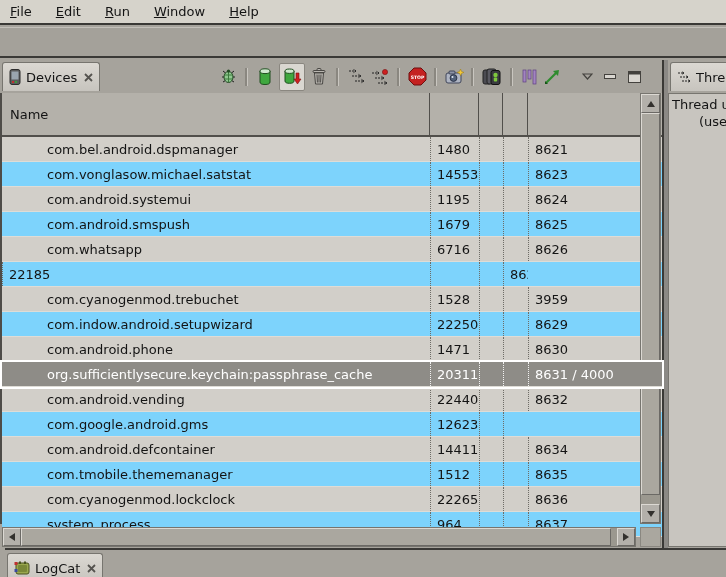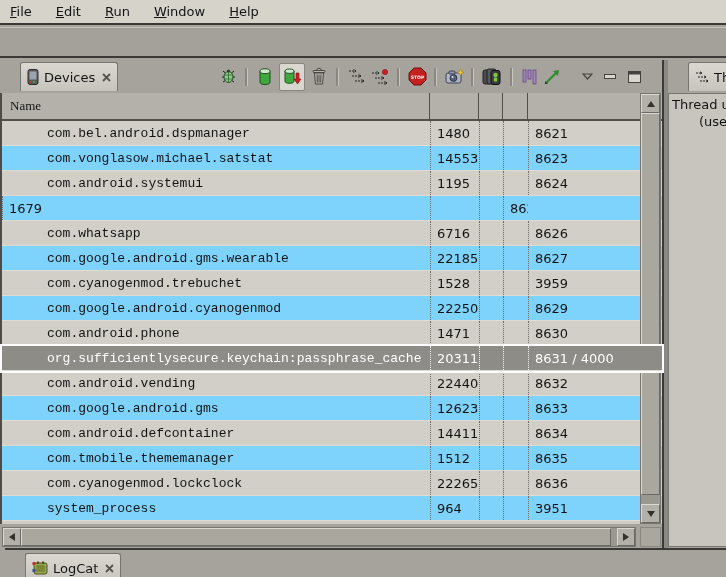--- a/index.html
+++ b/index.html
@@ -26,21 +26,21 @@
   }
   
   .tabstrip{position:absolute;top:60px;height:33px;background:#a6a39c;}
   .tabstrip.left{left:0;width:662px;}
   .tabstrip.right{left:668px;width:58px;}
   .tab{
     position:absolute;top:2px;height:29px;box-sizing:border-box;
     background:linear-gradient(#dbd8d2,#c7c4be);
     border:1px solid #77756f;border-bottom:none;
     border-radius:3px 3px 0 0;
-    display:flex;align-items:center;padding:0 6px;gap:5px;white-space:nowrap;margin-left:18px;
+    display:flex;align-items:center;padding:0 6px;gap:5px;white-space:nowrap;
   }
   .closex{display:inline-flex;margin-left:2px;}
   
   .vtoolbar{
     position:absolute;left:218px;top:62px;height:29px;
     display:flex;align-items:center;gap:4px;
   }
   .tbtn{width:20px;height:22px;display:flex;align-items:center;justify-content:center;}
   .tbtn.active{
     background:#dad7d1;border:1px solid #8a8780;border-radius:2px;
@@ -48,34 +48,33 @@
   }
   .tsep{width:2px;height:18px;background:#8a8780;border-right:1px solid #c9c6c0;margin:0 3px;}
   .wingroup{display:flex;align-items:center;gap:8px;margin-left:14px;}
   
   .tablewrap{
     position:absolute;left:0;top:93px;width:662px;height:431px;
     background:#cfccc6;border-left:2px solid #4e4c48;box-sizing:border-box;
   }
   .thead{
     display:grid;grid-template-columns:428px 49px 24px 25px 112px;
-    height:28px;background:#b4b1aa;border-bottom:2px solid #514f4b;
+    height:44px;background:#b4b1aa;border-bottom:2px solid #514f4b;
     box-sizing:border-box;
-    font-family:Liberation Serif, serif;
   }
   .thead .hc{border-right:1px solid #514f4b;display:flex;align-items:center;padding-left:8px;box-sizing:border-box;}
   .trow{
     display:grid;grid-template-columns:428px 49px 24px 25px 112px;
     height:25px;box-sizing:border-box;border-bottom:1px solid #dedcd6;
     position:relative;
   }
   .trow.light{background:#d2cfc9;}
   .trow.dark{background:#7dd3fc;}
   .trow .tc{display:flex;align-items:center;box-sizing:border-box;overflow:hidden;white-space:nowrap;}
-  .trow .tc.cname{padding-left:45px;font-family:Liberation Mono, monospace;}
+  .trow .tc.cname{padding-left:45px;}
   .trow .tc.cnum{border-left:1px dotted #6e6c66;padding-left:6px;}
   .trow.sel{background:#8e8c87;color:#ffffff;outline:2px solid #ffffff;z-index:2;}
   .trow.sel .tc.cnum{border-left-color:#f2f2f2;}
   
   .vscroll{position:absolute;left:640px;top:93px;width:21px;height:431px;background:#9b988f;border:1px solid #77756f;box-sizing:border-box;}
   .sbtn{
     background:#b3b0aa;border:1px solid;border-color:#dcd9d3 #6b6965 #6b6965 #dcd9d3;
     box-sizing:border-box;display:flex;align-items:center;justify-content:center;
   }
   .vscroll .sbtn{width:19px;height:19px;}
@@ -284,48 +283,48 @@
         <div class="tc cnum">8623</div>
       </div>
       <div class="trow light">
         <div class="tc cname">com.android.systemui</div>
         <div class="tc cnum">1195</div>
         <div class="tc cnum"></div>
         <div class="tc cnum"></div>
         <div class="tc cnum">8624</div>
       </div>
       <div class="trow dark">
+        <div class="tc cname">com.android.smspush</div>
         <div class="tc cnum">1679</div>
         <div class="tc cnum"></div>
         <div class="tc cnum"></div>
         <div class="tc cnum">8625</div>
       </div>
       <div class="trow light">
         <div class="tc cname">com.whatsapp</div>
         <div class="tc cnum">6716</div>
         <div class="tc cnum"></div>
         <div class="tc cnum"></div>
         <div class="tc cnum">8626</div>
       </div>
       <div class="trow dark">
-        <div class="tc cname">com.google.android.gms.wearable</div>
         <div class="tc cnum">22185</div>
         <div class="tc cnum"></div>
         <div class="tc cnum"></div>
         <div class="tc cnum">8627</div>
       </div>
       <div class="trow light">
         <div class="tc cname">com.cyanogenmod.trebuchet</div>
         <div class="tc cnum">1528</div>
         <div class="tc cnum"></div>
         <div class="tc cnum"></div>
         <div class="tc cnum">3959</div>
       </div>
       <div class="trow dark">
-        <div class="tc cname">com.google.android.cyanogenmod</div>
+        <div class="tc cname">com.indow.android.setupwizard</div>
         <div class="tc cnum">22250</div>
         <div class="tc cnum"></div>
         <div class="tc cnum"></div>
         <div class="tc cnum">8629</div>
       </div>
       <div class="trow light">
         <div class="tc cname">com.android.phone</div>
         <div class="tc cnum">1471</div>
         <div class="tc cnum"></div>
         <div class="tc cnum"></div>
@@ -343,21 +342,20 @@
         <div class="tc cnum">22440</div>
         <div class="tc cnum"></div>
         <div class="tc cnum"></div>
         <div class="tc cnum">8632</div>
       </div>
       <div class="trow dark">
         <div class="tc cname">com.google.android.gms</div>
         <div class="tc cnum">12623</div>
         <div class="tc cnum"></div>
         <div class="tc cnum"></div>
-        <div class="tc cnum">8633</div>
       </div>
       <div class="trow light">
         <div class="tc cname">com.android.defcontainer</div>
         <div class="tc cnum">14411</div>
         <div class="tc cnum"></div>
         <div class="tc cnum"></div>
         <div class="tc cnum">8634</div>
       </div>
       <div class="trow dark">
         <div class="tc cname">com.tmobile.thememanager</div>
@@ -371,21 +369,21 @@
         <div class="tc cnum">22265</div>
         <div class="tc cnum"></div>
         <div class="tc cnum"></div>
         <div class="tc cnum">8636</div>
       </div>
       <div class="trow dark">
         <div class="tc cname">system_process</div>
         <div class="tc cnum">964</div>
         <div class="tc cnum"></div>
         <div class="tc cnum"></div>
-        <div class="tc cnum">3951</div>
+        <div class="tc cnum">8637</div>
       </div>
     </div>
 </div>
 
 <div class="vscroll">
   <div class="sbtn">
       <span class="arrow-up"></span>
     </div>
   <div class="vthumb"></div>
   <div class="sbtn down">

